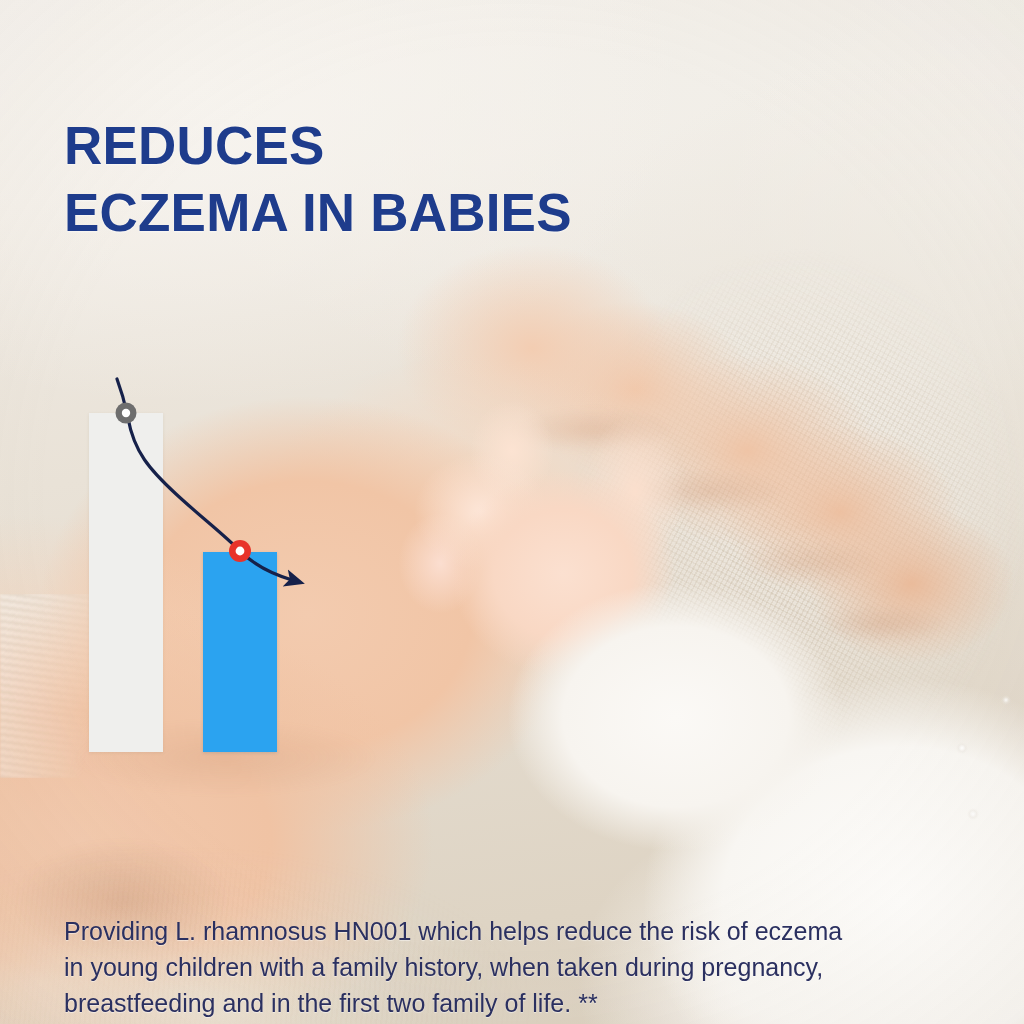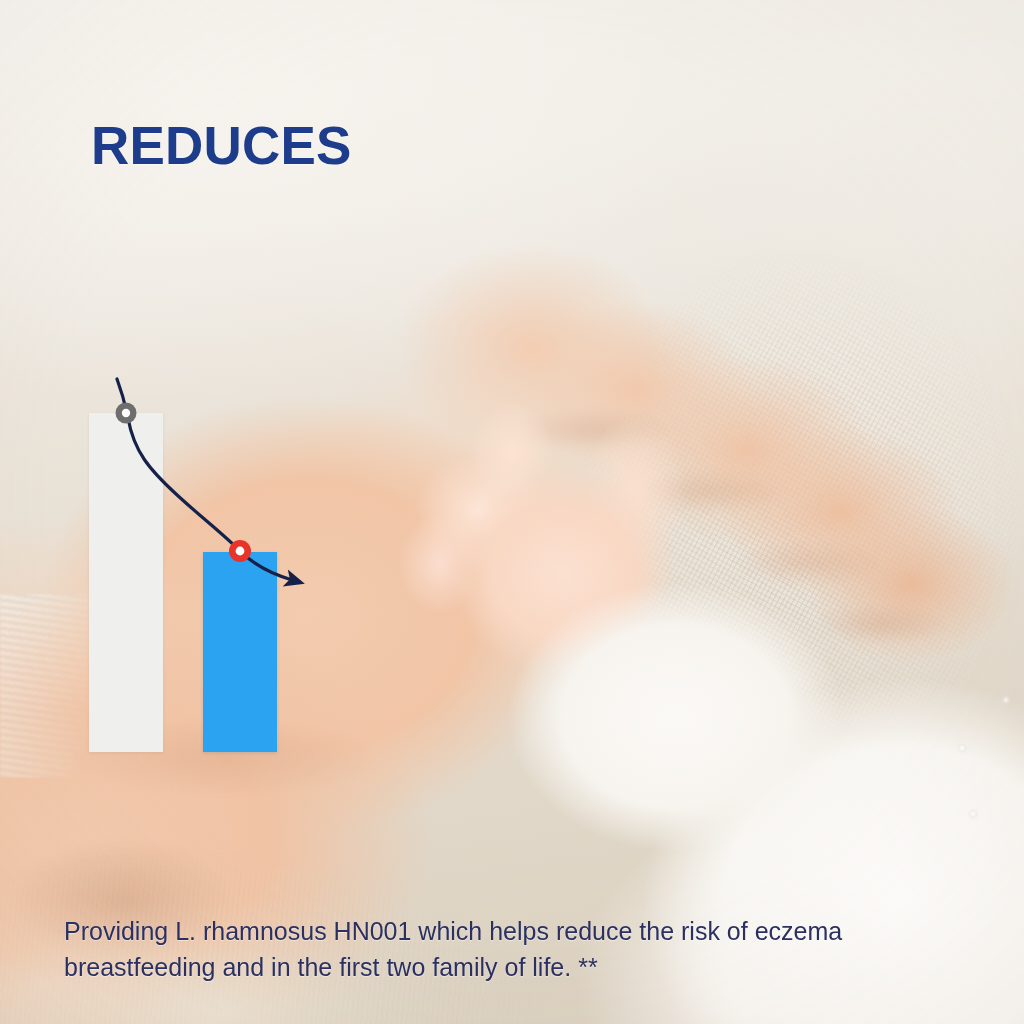--- a/index.html
+++ b/index.html
@@ -170,21 +170,21 @@
     top: 76px;
     width: 640px;
     color: #1e3c8c;
     font-size: 53px;
     font-weight: bold;
     line-height: 67px;
     letter-spacing: 0.2px;
     text-transform: uppercase;
     text-shadow: 0 1px 2px rgba(255,255,255,0.55);
   }
-  .headline .hl-line { display: block; white-space: nowrap; margin-left: 27px; }
+  .headline .hl-line { display: block; white-space: nowrap; }
 
   
   .chart {
     position: absolute;
     left: 0;
     top: 0;
     width: 1024px;
     height: 1024px;
     pointer-events: none;
   }
@@ -241,20 +241,21 @@
   <div class="photo-layer bg-hand-shading"></div>
   <div class="photo-layer bg-baby-hand"></div>
   <div class="photo-layer bg-sleeve"></div>
   <div class="photo-layer bg-buttons"></div>
   <div class="photo-layer bg-blanket-bottom"></div>
   <div class="bg-ribbed-left"></div>
   <div class="photo-layer bg-soften"></div>
 
   <h1 class="headline">
     <span class="hl-line">REDUCES</span>
+    <span class="hl-line">ECZEMA IN BABIES</span>
   </h1>
 
   <div class="chart">
 
     <div class="bar bar-baseline"></div>
     <div class="bar bar-treatment"></div>
 
     <svg class="trend-svg" viewBox="0 0 1024 1024" xmlns="http://www.w3.org/2000/svg">
       <defs>
         <marker id="arrowhead" markerWidth="7" markerHeight="7" refX="2.2" refY="3.1" orient="auto" markerUnits="strokeWidth">
@@ -271,16 +272,17 @@
       <circle cx="126" cy="413" r="10.5" fill="#6e6e6e"></circle>
       <circle cx="126" cy="413" r="4.2" fill="#ffffff"></circle>
 
       <circle cx="240" cy="551" r="11" fill="#e8332a"></circle>
       <circle cx="240" cy="551" r="4.4" fill="#ffffff"></circle>
     </svg>
   </div>
 
   <p class="bodycopy">
     <span class="bc-line">Providing L. rhamnosus HN001 which helps reduce the risk of eczema</span>
+    <span class="bc-line">in young children with a family history, when taken during pregnancy,</span>
     <span class="bc-line">breastfeeding and in the first two family of life. **</span>
   </p>
 
 </div>
 
 </body></html>

